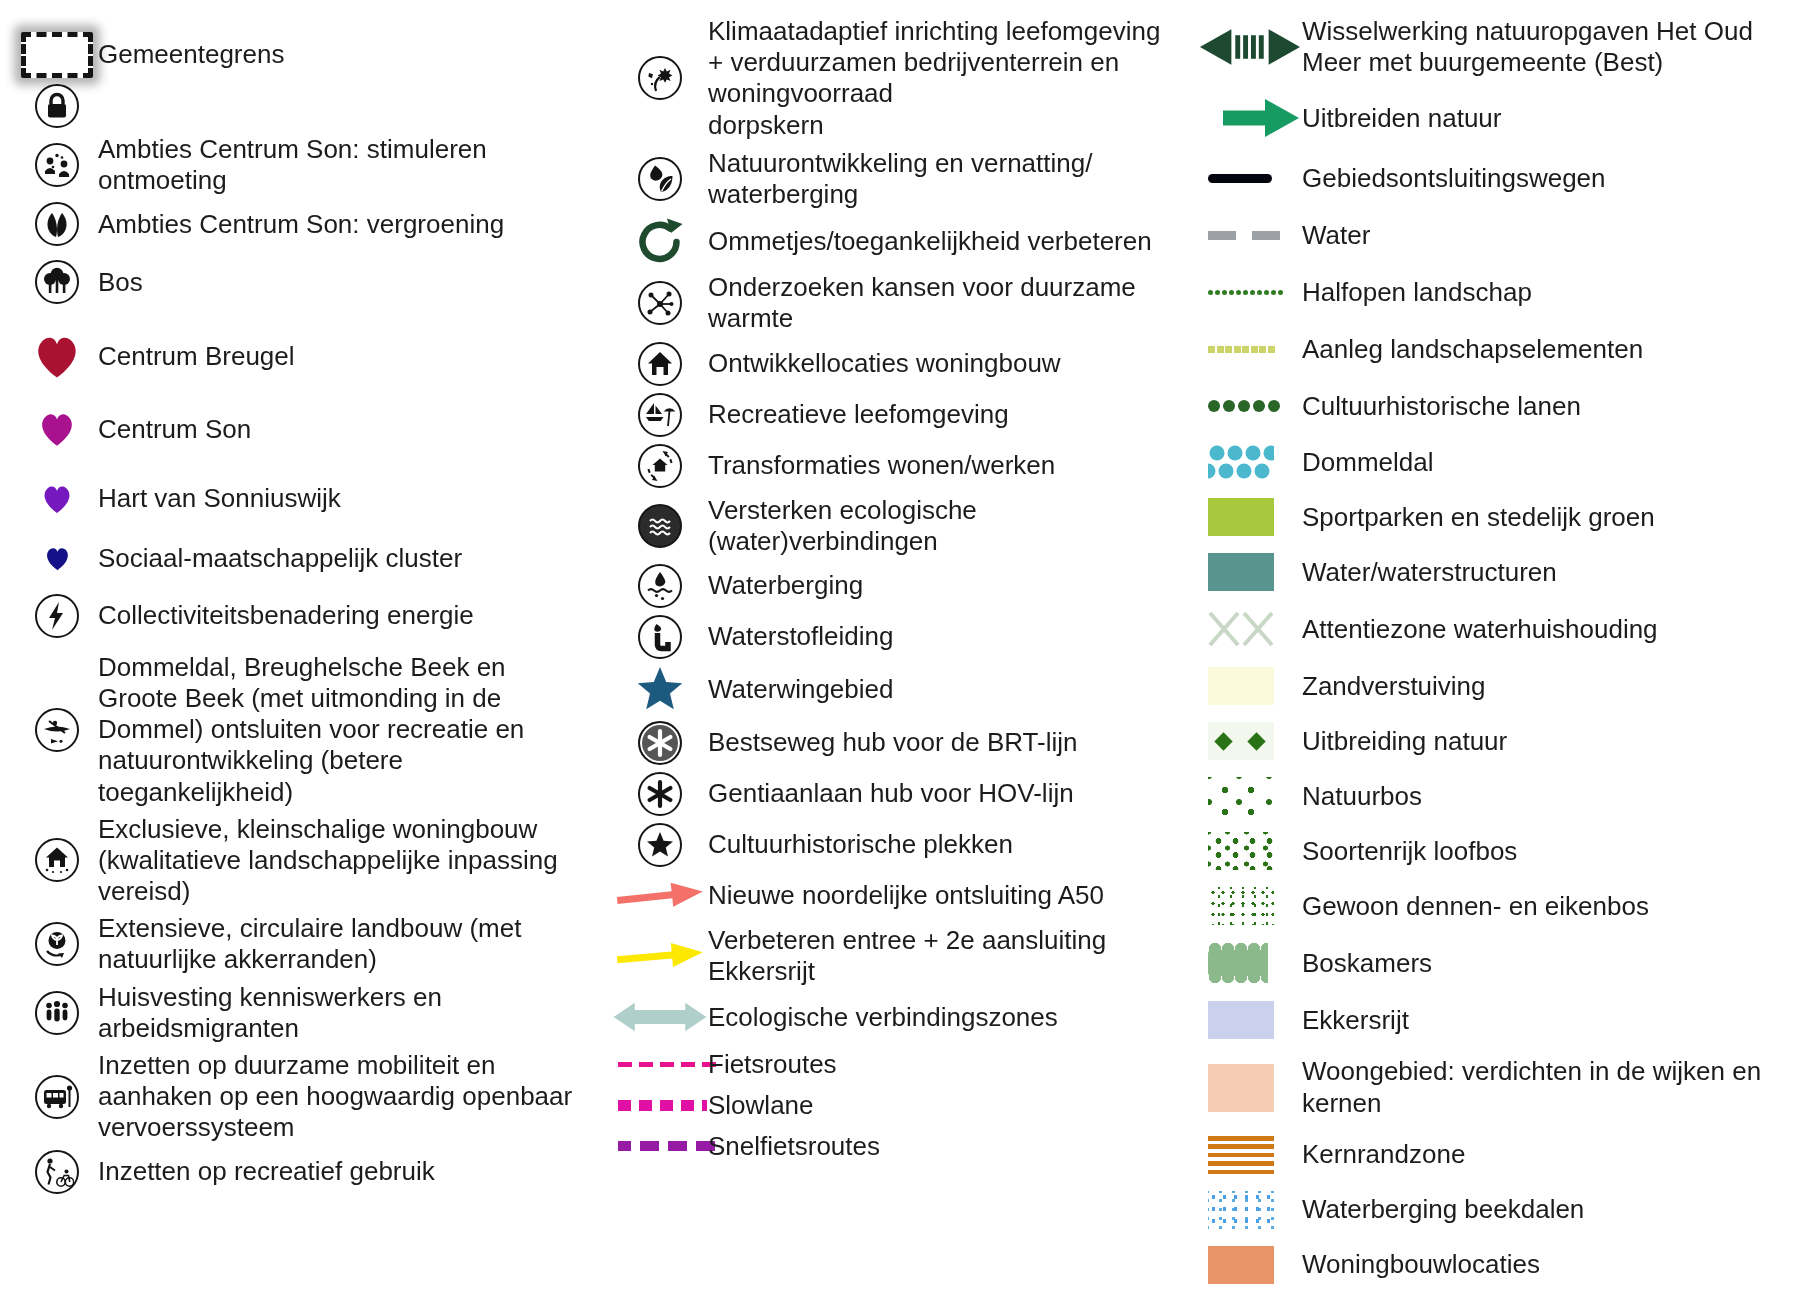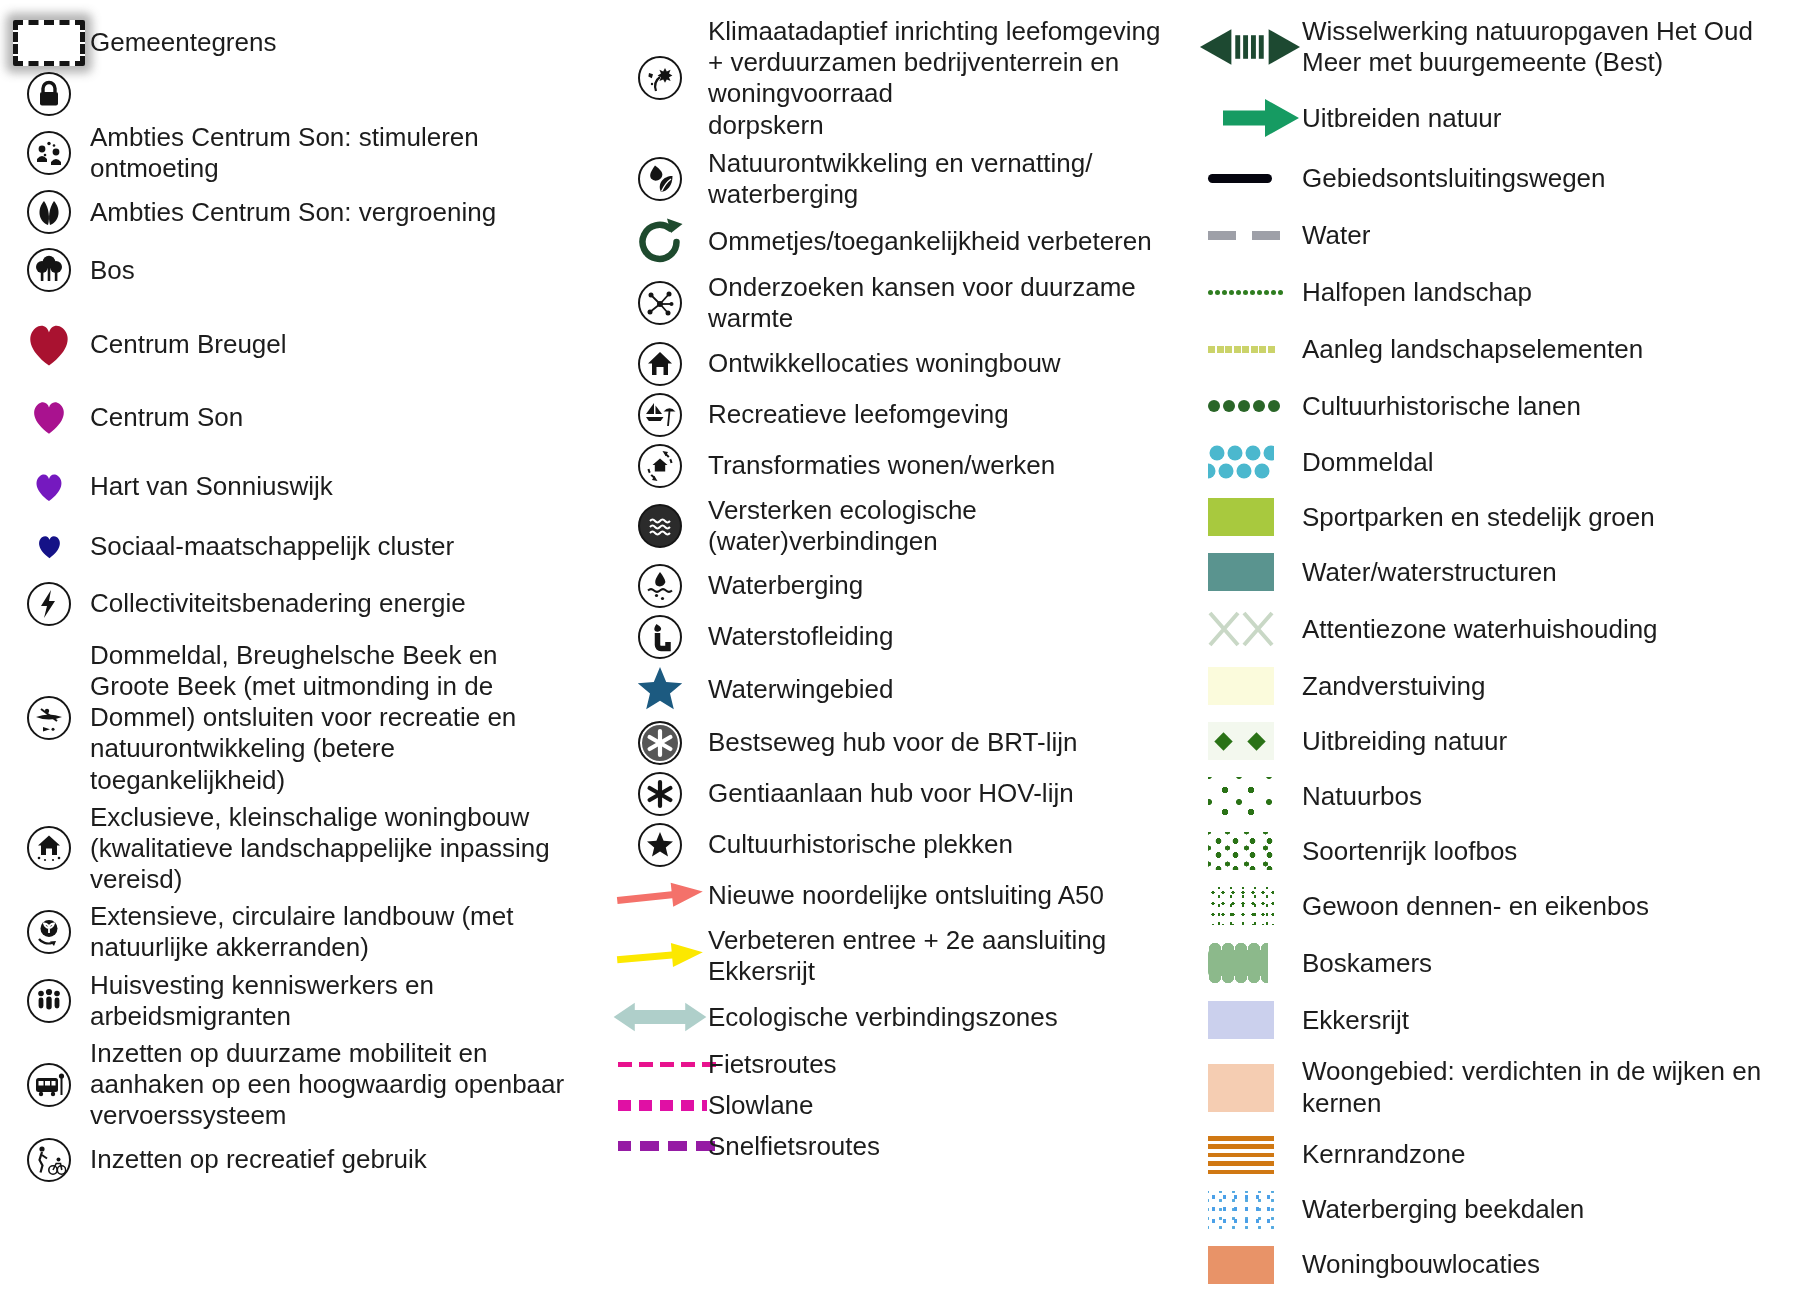--- a/index.html
+++ b/index.html
@@ -1,19 +1,19 @@
 <!DOCTYPE html>
 <html><head>
 <meta charset="utf-8">
 <style>
   html,body{margin:0;padding:0;background:#ffffff;width:1802px;height:1291px;overflow:hidden;
             font-family:"Liberation Sans", sans-serif;}
   .canvas{position:relative;width:1802px;height:1291px;background:#fff;}
   .col{position:absolute;top:0;display:flex;flex-direction:column;}
-  #col1{left:8px;width:575px;padding-top:20px;gap:6px;}
+  #col1{left:16px;width:575px;padding-top:32px;gap:6px;}
   #col2{left:612px;width:572px;padding-top:16px;gap:7px;}
   #col3{left:1198px;width:600px;padding-top:16px;gap:17px;}
   .row{display:flex;align-items:center;}
   .key{flex:0 0 auto;display:flex;justify-content:center;align-items:center;}
   #col1 .key{width:82px;}
   #col2 .key{width:96px;}
   #col3 .key{width:104px;justify-content:flex-start;padding-left:10px;box-sizing:border-box;}
   .lbl{font-size:26px;line-height:1.2;color:#1c1c1c;white-space:pre-line;}
   svg{display:block;}
   svg *{vector-effect:non-scaling-stroke;}

